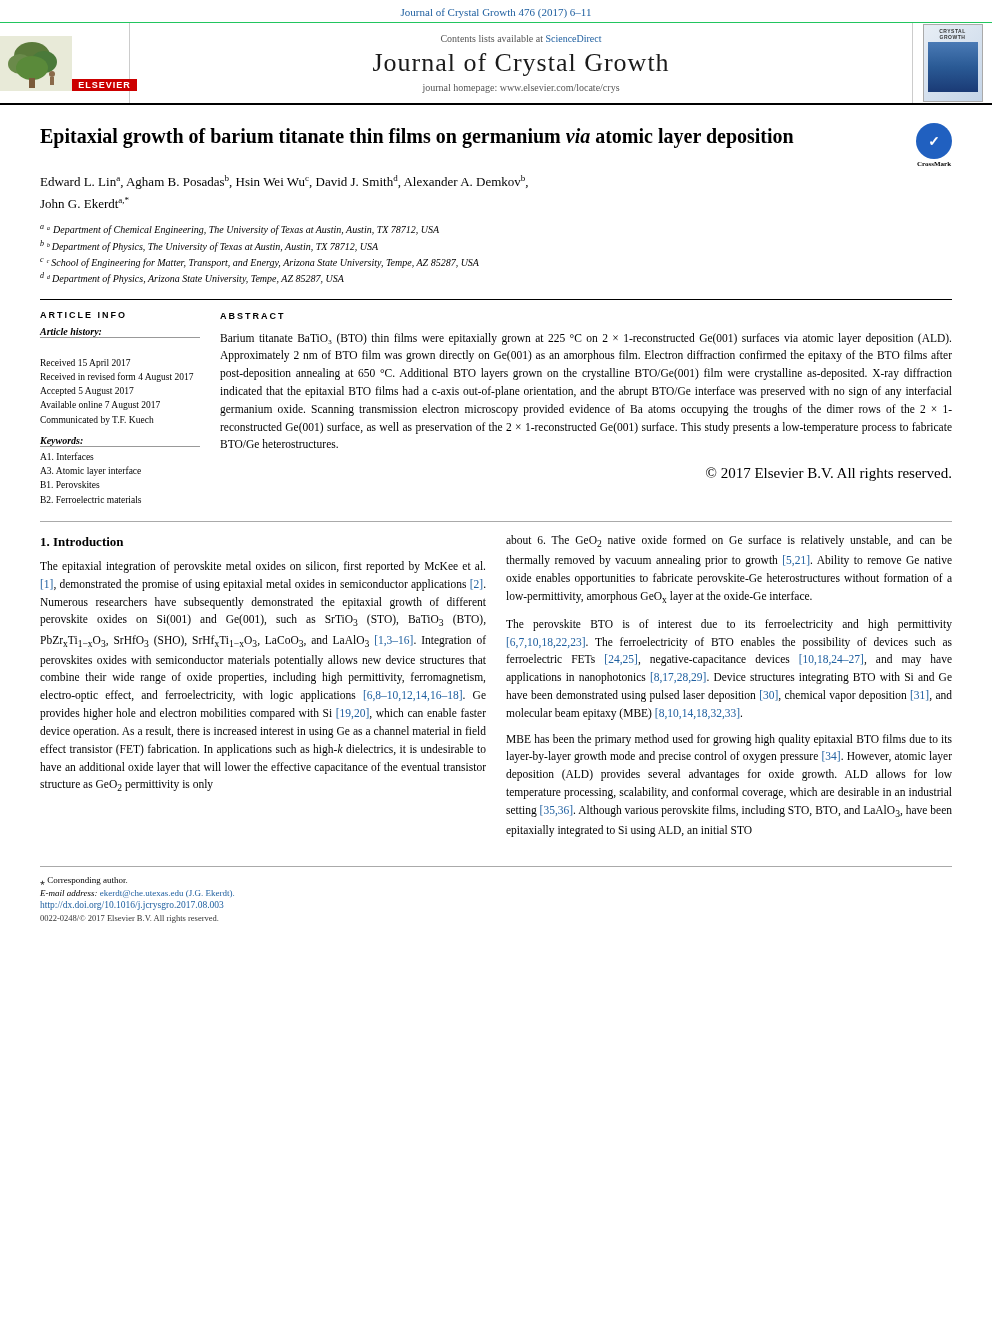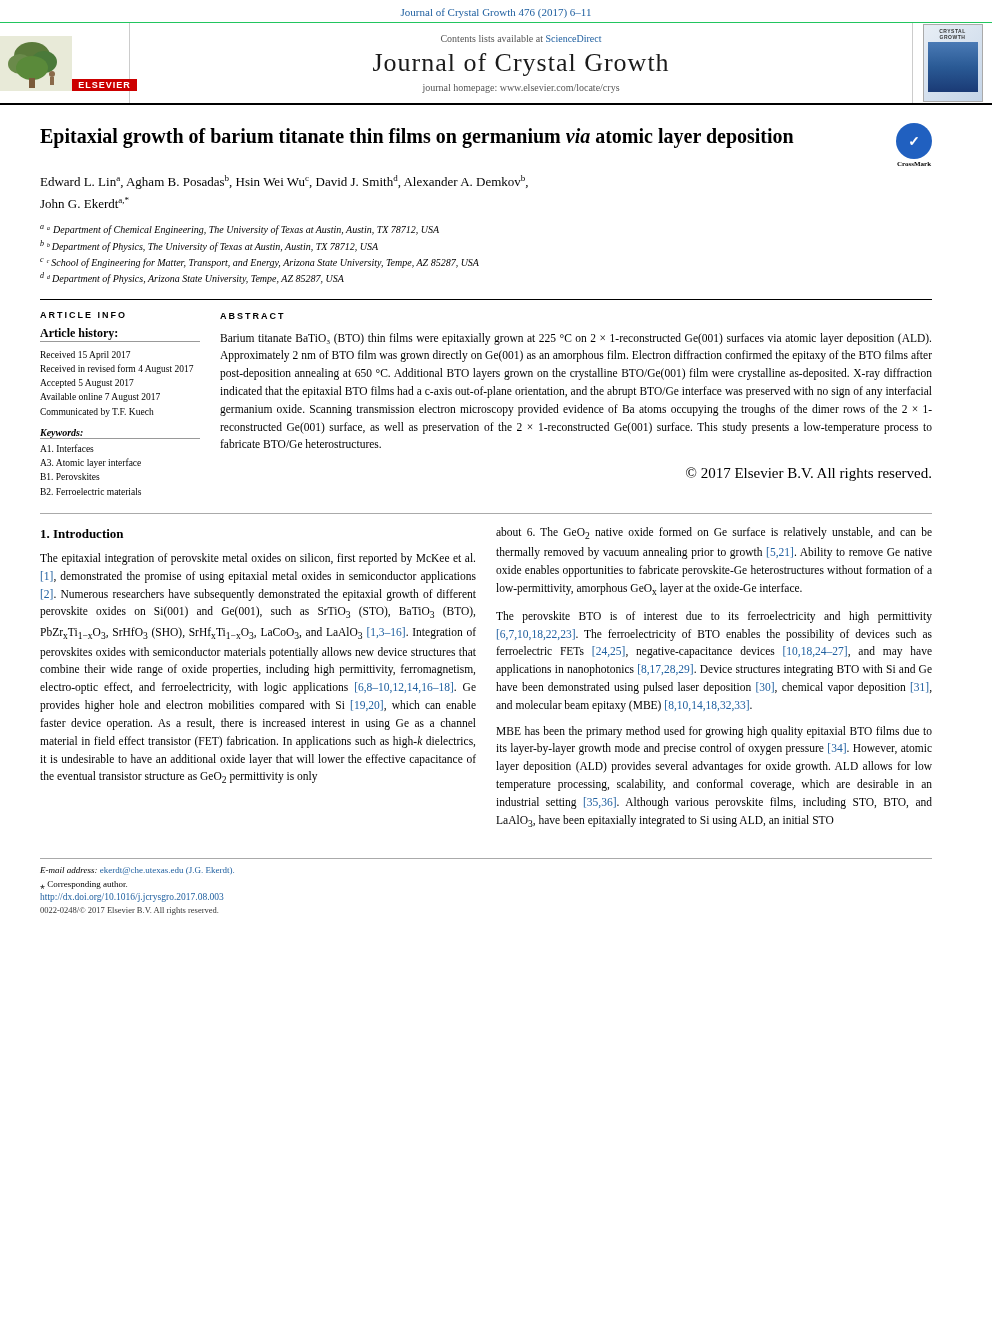--- a/index.html
+++ b/index.html
@@ -105,21 +105,21 @@
     }
     .journal-cover .cover-img {
       width: 50px;
       height: 50px;
       background: linear-gradient(180deg, #4a7ab5 0%, #2a5a95 50%, #1a3a75 100%);
       margin-top: 2px;
     }
 
     
     .article {
-      padding: 18px 60px 20px 40px;
+      padding: 18px 40px 20px 40px;
     }
 
     
     .article-title {
       font-size: 20px;
       font-weight: bold;
       font-family: 'Times New Roman', Times, serif;
       line-height: 1.3;
       margin-bottom: 12px;
       display: flex;
@@ -186,24 +186,25 @@
       font-size: 9px;
       letter-spacing: 2px;
       text-transform: uppercase;
       font-weight: bold;
       margin-bottom: 6px;
     }
     .article-info .info-block {
       margin-bottom: 8px;
     }
     .article-info .info-label {
-      font-size: 12px;
+      font-style: italic;
+      font-size: 10px;
       font-weight: bold;
       border-bottom: 1px solid #999;
-      margin-bottom: 6px;
+      margin-bottom: 18px;
     }
     .article-info .info-row { font-size: 9.5px; line-height: 1.5; }
     .keywords-block { margin-top: 8px; }
     .keywords-block .kw-label {
       font-style: italic;
       font-size: 10px;
       font-weight: bold;
       border-bottom: 1px solid #999;
       margin-bottom: 3px;
     }
@@ -383,23 +384,23 @@
         The perovskite BTO is of interest due to its ferroelectricity and high permittivity <span class="ref">[6,7,10,18,22,23]</span>. The ferroelectricity of BTO enables the possibility of devices such as ferroelectric FETs <span class="ref">[24,25]</span>, negative-capacitance devices <span class="ref">[10,18,24–27]</span>, and may have applications in nanophotonics <span class="ref">[8,17,28,29]</span>. Device structures integrating BTO with Si and Ge have been demonstrated using pulsed laser deposition <span class="ref">[30]</span>, chemical vapor deposition <span class="ref">[31]</span>, and molecular beam epitaxy (MBE) <span class="ref">[8,10,14,18,32,33]</span>.
       </p>
       <p>
         MBE has been the primary method used for growing high quality epitaxial BTO films due to its layer-by-layer growth mode and precise control of oxygen pressure <span class="ref">[34]</span>. However, atomic layer deposition (ALD) provides several advantages for oxide growth. ALD allows for low temperature processing, scalability, and conformal coverage, which are desirable in an industrial setting <span class="ref">[35,36]</span>. Although various perovskite films, including STO, BTO, and LaAlO<sub>3</sub>, have been epitaxially integrated to Si using ALD, an initial STO
       </p>
     </div>
 
   </div>
 
   <div class="footer">
-    <div class="footnote"><em>E-mail address:</em> <span style="color:#2060a0;">ekerdt@che.utexas.edu (J.G. Ekerdt).</span></div>
     <div class="footnote">
       <span>⁎ Corresponding author.</span>
     </div>
+    <div class="footnote"><em>E-mail address:</em> <span style="color:#2060a0;">ekerdt@che.utexas.edu (J.G. Ekerdt).</span></div>
     <div class="doi-link" style="color:#2060a0;">
       <span>http://dx.doi.org/10.1016/j.jcrysgro.2017.08.003</span>
     </div>
     <div class="issn">0022-0248/© 2017 Elsevier B.V. All rights reserved.</div>
   </div>
 
 </div>
 
 </body></html>

